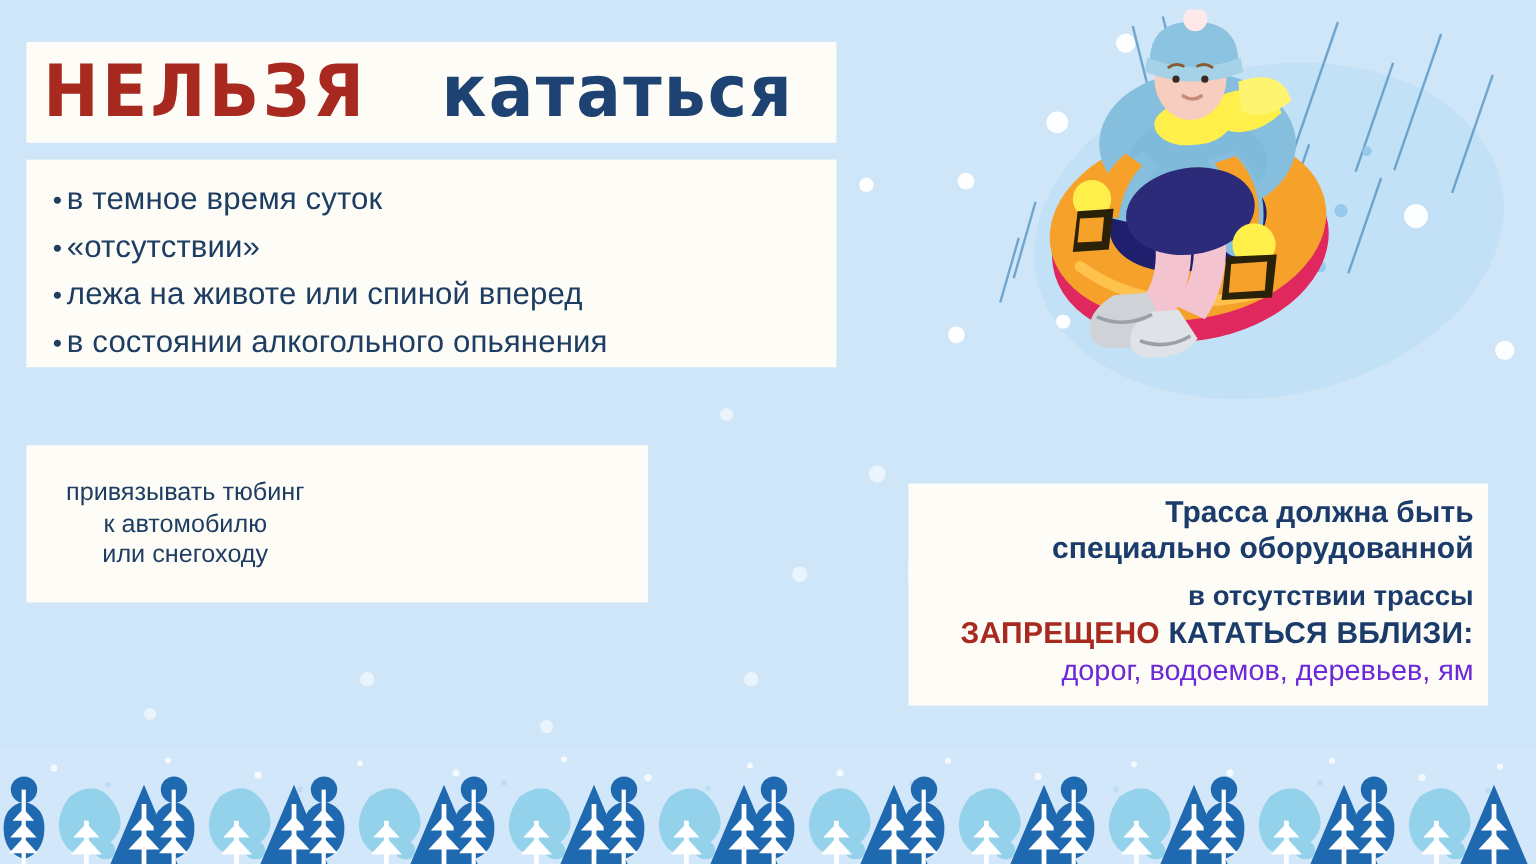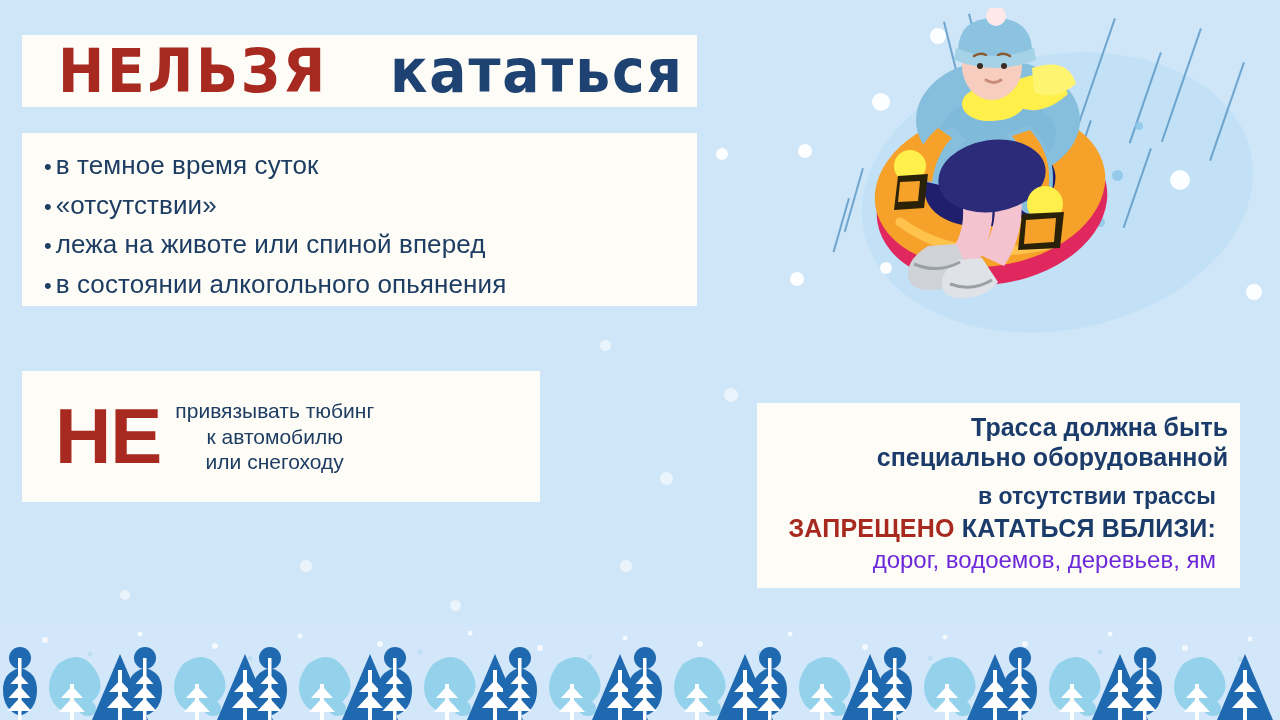--- a/index.html
+++ b/index.html
@@ -48,24 +48,24 @@
   
   .panel {
     position: absolute;
     background: #fdfcf6;
     box-sizing: border-box;
   }
 
   
   #title-panel {
     left: 22px; top: 35px;
-    width: 675px; height: 72px;
+    width: 675px; height: 84px;
     display: flex;
     align-items: center;
-    padding-left: 36px;
+    padding-left: 14px;
   }
   .title-word {
     font-size: 60px;
     line-height: 1;
     letter-spacing: 1px;
     font-weight: 700;
     font-family: "DejaVu Sans", sans-serif;
     white-space: nowrap;
     transform: scaleX(.92);
     transform-origin: left center;
@@ -146,21 +146,21 @@
     white-space: nowrap;
   }
 
   #forbid-panel {
     left: 757px; top: 470px;
     width: 483px; height: 118px;
     display: flex;
     flex-direction: column;
     justify-content: center;
     align-items: flex-end;
-    padding-right: 24px;
+    padding-right: 12px;
   }
   .forbid-line1 {
     color: #1b3b6b;
     font-size: 23px;
     font-weight: 700;
     line-height: 1.32;
     white-space: nowrap;
   }
   .forbid-line2 {
     font-size: 25px;
@@ -254,21 +254,20 @@
       <span class="bullet-dot">•</span>
       <span class="bullet-text">лежа на животе или спиной вперед</span>
     </div>
     <div class="bullet-row">
       <span class="bullet-dot">•</span>
       <span class="bullet-text">в состоянии алкогольного опьянения</span>
     </div>
   </div>
 
   <div class="panel" id="ne-panel">
-    <span id="ne-big">НЕ</span>
     <div id="ne-lines">
       <div>привязывать тюбинг</div>
       <div>к автомобилю</div>
       <div>или снегоходу</div>
     </div>
   </div>
 
   <div class="panel" id="track-panel">
     <div class="track-line">Трасса должна быть</div>
     <div class="track-line">специально оборудованной</div>

